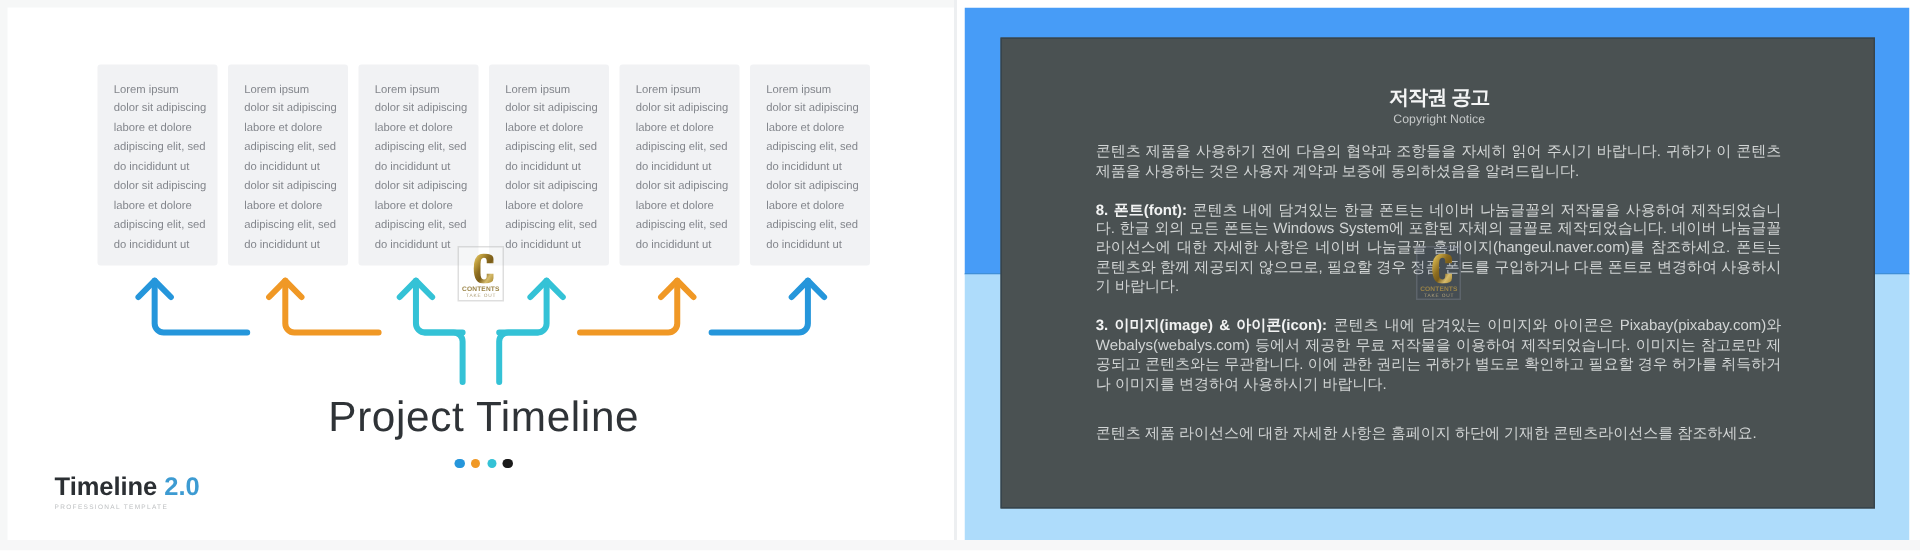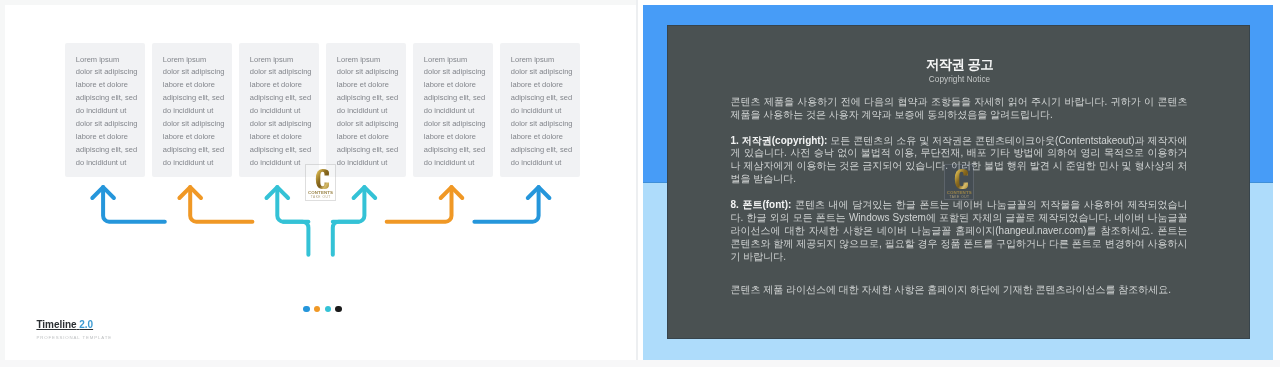--- a/index.html
+++ b/index.html
@@ -14,21 +14,21 @@
   #vdivider{position:absolute;left:636px;top:0;width:2px;height:360px;background:#edeff1;}
 
   .card{position:absolute;top:43px;width:80px;height:134px;background:#f1f2f4;border-radius:2px;}
   .card-text{position:absolute;left:11.3px;top:10.6px;width:70px;font-size:7.5px;line-height:12.87px;color:#83868c;letter-spacing:0;white-space:nowrap;}
 
   #timeline-title{position:absolute;left:0;top:260.5px;text-align:center;font-size:28.2px;color:#2f3337;letter-spacing:.42px;line-height:32px;padding-left:8px;width:629px;}
   #dots{position:absolute;left:8px;top:305.8px;width:629px;text-align:center;line-height:0;}
   .dot{display:inline-block;width:6.4px;height:6.4px;border-radius:50%;margin:0 2.15px;vertical-align:middle;}
 
   #brand{position:absolute;left:36.4px;top:318.1px;}
-  #brand-main{font-size:10px;font-weight:bold;color:#2b2f33;letter-spacing:-.03px;line-height:13.6px;white-space:nowrap;text-decoration:underline;}
+  #brand-main{font-size:17px;font-weight:bold;color:#2b2f33;letter-spacing:-.03px;line-height:13.6px;white-space:nowrap;}
   #brand-main .v{color:#3d9bd2;font-weight:bold;}
   #brand-sub{font-size:4.35px;color:#bec0c2;letter-spacing:.87px;line-height:6px;margin-top:3.6px;white-space:nowrap;}
 
   #arrows{position:absolute;left:0;top:0;width:637px;height:361px;}
 
   #wm-left{position:absolute;left:305px;top:163.7px;width:31px;height:37px;}
 
   
   #right-slide{position:absolute;left:643px;top:5px;width:630px;height:355px;overflow:hidden;}
   #frame-top{position:absolute;left:0;top:0;width:630px;height:178px;background:#479cf7;border-bottom:1px solid #3f8fd8;box-sizing:border-box;}
@@ -151,20 +151,21 @@
         <path stroke="#34c2d6" d="M353.6 198.0 L364.4 187.1 L375.2 198.0"></path>
         <path stroke="#f09825" d="M386.7 221.7 H445.5 A6.0 6.0 0 0 0 451.5 215.7 V187.1"></path>
         <path stroke="#f09825" d="M440.7 198.0 L451.5 187.1 L462.3 198.0"></path>
         <path stroke="#2596db" d="M474.4 221.7 H532.6 A6.0 6.0 0 0 0 538.6 215.7 V187.1"></path>
         <path stroke="#2596db" d="M527.8 198.0 L538.6 187.1 L549.4 198.0"></path>
         <path stroke="#34c2d6" d="M283.3 221.7 H302.4 A6.0 6.0 0 0 1 308.4 227.7 V254.7"></path>
         <path stroke="#34c2d6" d="M358.4 221.7 H338.8 A6.0 6.0 0 0 0 332.8 227.7 V254.7"></path>
       </g>
     </svg>
 
+    <div id="timeline-title">Project Timeline</div>
 
     <div id="dots">
       <span class="dot" style="background:#2596db"></span><span class="dot" style="background:#f09825"></span><span class="dot" style="background:#34c2d6"></span><span class="dot" style="background:#1a1a1a"></span>
     </div>
 
     <div id="brand">
       <div id="brand-main"><span>Timeline</span> <span class="v">2.0</span></div>
       <div id="brand-sub">PROFESSIONAL TEMPLATE</div>
     </div>
 
@@ -194,22 +195,22 @@
   <div id="vdivider"></div>
 
   <div id="right-slide">
     <div id="frame-top"></div>
     <div id="frame-bot"></div>
     <div id="dark-panel">
       <div id="notice-title">저작권 공고</div>
       <div id="notice-sub">Copyright Notice</div>
       <div id="notice-body">
           <div class="para">콘텐츠 제품을 사용하기 전에 다음의 협약과 조항들을 자세히 읽어 주시기 바랍니다. 귀하가 이 콘텐츠 제품을 사용하는 것은 사용자 계약과 보증에 동의하셨음을 알려드립니다.</div>
-          <div class="para"><b>1. 저작권(copyright):</b> 모든 콘텐츠의 소유 및 저작권은 콘텐츠테이크아웃(Contentstakeout)과 제작자에게 있습니다. 사전 승낙 없이 불법적 이용, 무단전재, 배포 기타 방법에 의하여 영리 목적으로 이용하거나 제삼자에게 이용하는 것은 금지되어 있습니다. 이러한 불법 행위 발견 시 준엄한 민사 및 형사상의 처벌을 받습니다.</div>
           <div class="para"><b>8. 폰트(font):</b> 콘텐츠 내에 담겨있는 한글 폰트는 네이버 나눔글꼴의 저작물을 사용하여 제작되었습니다. 한글 외의 모든 폰트는 Windows System에 포함된 자체의 글꼴로 제작되었습니다. 네이버 나눔글꼴 라이선스에 대한 자세한 사항은 네이버 나눔글꼴 홈페이지(hangeul.naver.com)를 참조하세요. 폰트는 콘텐츠와 함께 제공되지 않으므로, 필요할 경우 정품 폰트를 구입하거나 다른 폰트로 변경하여 사용하시기 바랍니다.</div>
+          <div class="para"><b>3. 이미지(image) &amp; 아이콘(icon):</b> 콘텐츠 내에 담겨있는 이미지와 아이콘은 Pixabay(pixabay.com)와 Webalys(webalys.com) 등에서 제공한 무료 저작물을 이용하여 제작되었습니다. 이미지는 참고로만 제공되고 콘텐츠와는 무관합니다. 이에 관한 권리는 귀하가 별도로 확인하고 필요할 경우 허가를 취득하거나 이미지를 변경하여 사용하시기 바랍니다.</div>
           <div class="para">콘텐츠 제품 라이선스에 대한 자세한 사항은 홈페이지 하단에 기재한 콘텐츠라이선스를 참조하세요.</div>
         </div>
     </div>
   </div>
 
   <div id="wm-right">
     <div class="wm-box">
       <div class="wm-c">
           <svg viewBox="0 0 40 58">
             <defs>

